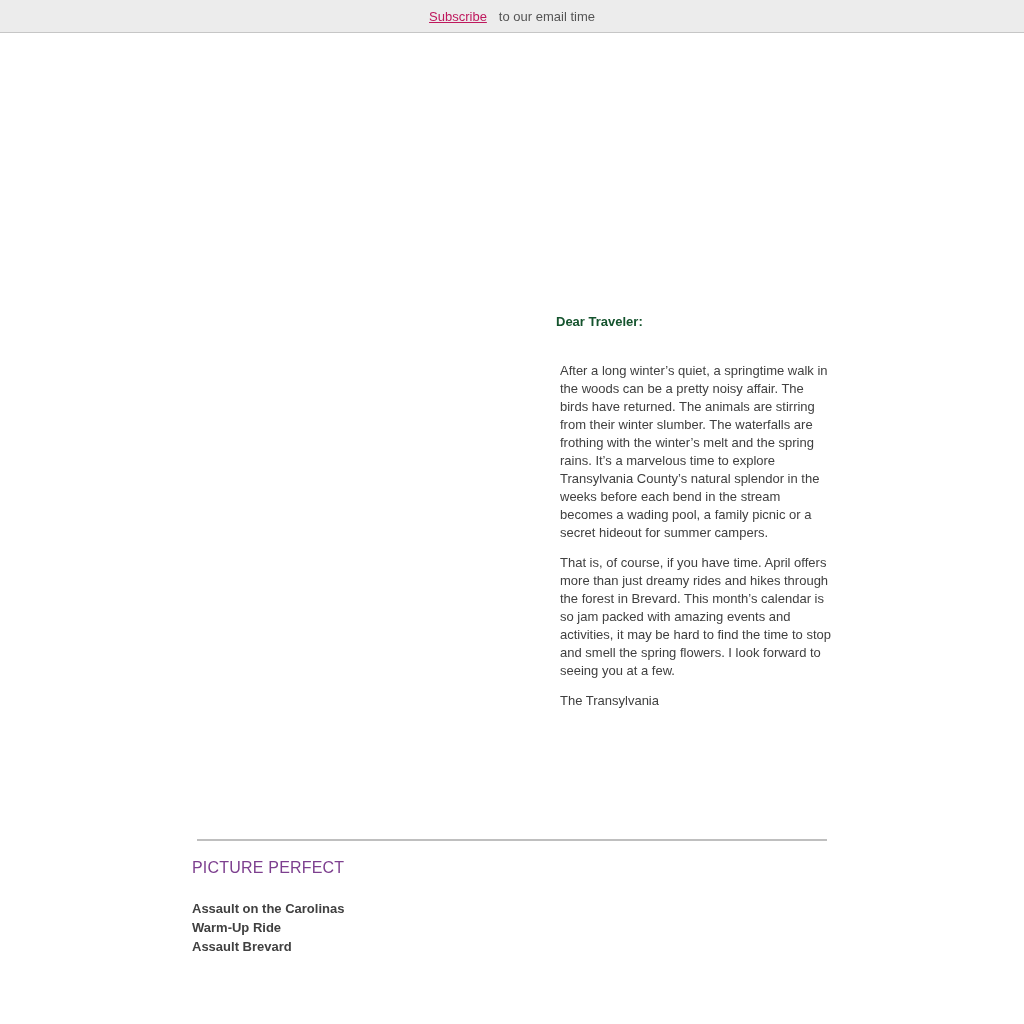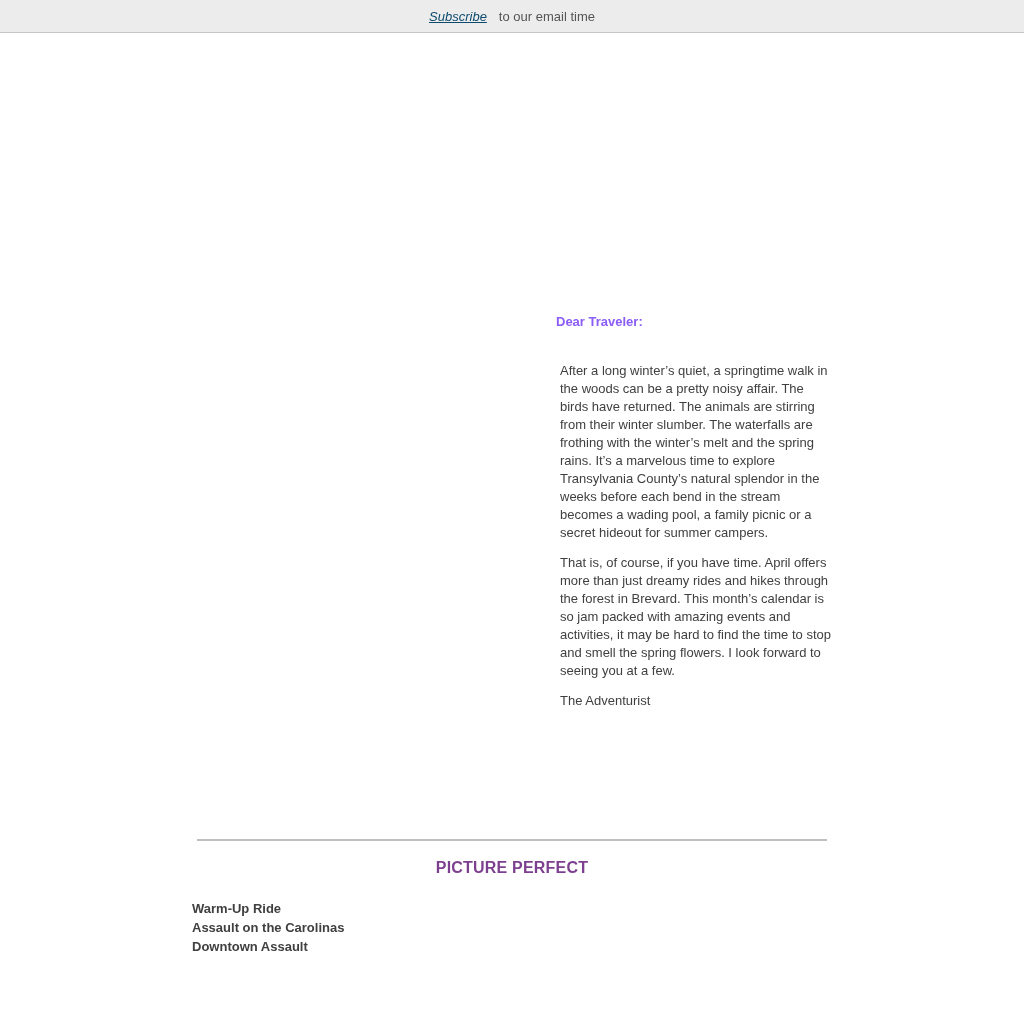--- a/index.html
+++ b/index.html
@@ -15,25 +15,24 @@
     height: 33px;
     background: #ececec;
     border-bottom: 1px solid #c6c6c6;
     display: flex;
     align-items: center;
     justify-content: center;
     font-size: 13px;
     color: #555555;
   }
   .subscribe-bar a {
-    color: #0c4a6e;
+    color: #be185d;
     text-decoration: underline;
     margin-right: 12px;
     cursor: pointer;
-    font-style: italic;
   }
   
   .email-wrapper {
     width: 640px;
     margin: 0 auto;
   }
   .hero-placeholder {
     height: 272px; 
   }
   .letter-row {
@@ -47,40 +46,39 @@
     flex: 1;
     padding-top: 8px;
     font-size: 13px;
     line-height: 18px;
     color: #404040;
   }
   .salutation {
     font-size: 13px;
     font-weight: bold;
     line-height: 18px;
-    color: #8b5cf6;
+    color: #14532d;
     margin-bottom: 31px;
   }
   .letter-text p { margin: 0 0 12px 4px; }
   .section-divider {
     border: none;
     border-top: 2px solid #bfbfbf;
     width: 630px;
     margin: 117px auto 0 auto;
   }
   .section {
     padding-top: 18px;
   }
   .section-title {
     font-size: 16px;
     line-height: 17px;
-    font-weight: bold;
+    font-weight: normal;
     color: #7d3f8f;
     letter-spacing: 0.2px;
-    text-align: center;
   }
   .event-block {
     margin-top: 23px;
     font-size: 13px;
     font-weight: bold;
     line-height: 19px;
     color: #404040;
     width: 350px;
   }
 </style>
@@ -95,29 +93,29 @@
 <div class="email-wrapper">
 
   <div class="hero-placeholder"></div>
 
   <div class="letter-row">
     <div class="letter-image-placeholder"></div>
     <div class="letter-text">
       <div class="salutation">Dear Traveler:</div>
       <p>After a long winter’s quiet, a springtime walk in the woods can be a pretty noisy affair. The birds have returned. The animals are stirring from their winter slumber. The waterfalls are frothing with the winter’s melt and the spring rains. It’s a marvelous time to explore Transylvania County’s natural splendor in the weeks before each bend in the stream becomes a wading pool, a family picnic or a secret hideout for summer campers.</p>
       <p>That is, of course, if you have time. April offers more than just dreamy rides and hikes through the forest in Brevard. This month’s calendar is so jam packed with amazing events and activities, it may be hard to find the time to stop and smell the spring flowers. I look forward to seeing you at a few.</p>
-      <p>The Adventurist</p>
+      <p>The Transylvania</p>
     </div>
   </div>
 
   <hr class="section-divider">
 
   <div class="section">
     <div class="section-title">PICTURE PERFECT</div>
     <div class="event-block">
+      <div>Assault on the Carolinas</div>
       <div>Warm-Up Ride</div>
-      <div>Assault on the Carolinas</div>
-      <div>Downtown Assault</div>
+      <div>Assault Brevard</div>
     </div>
 
   </div>
 
 </div>
 
 </body></html>

